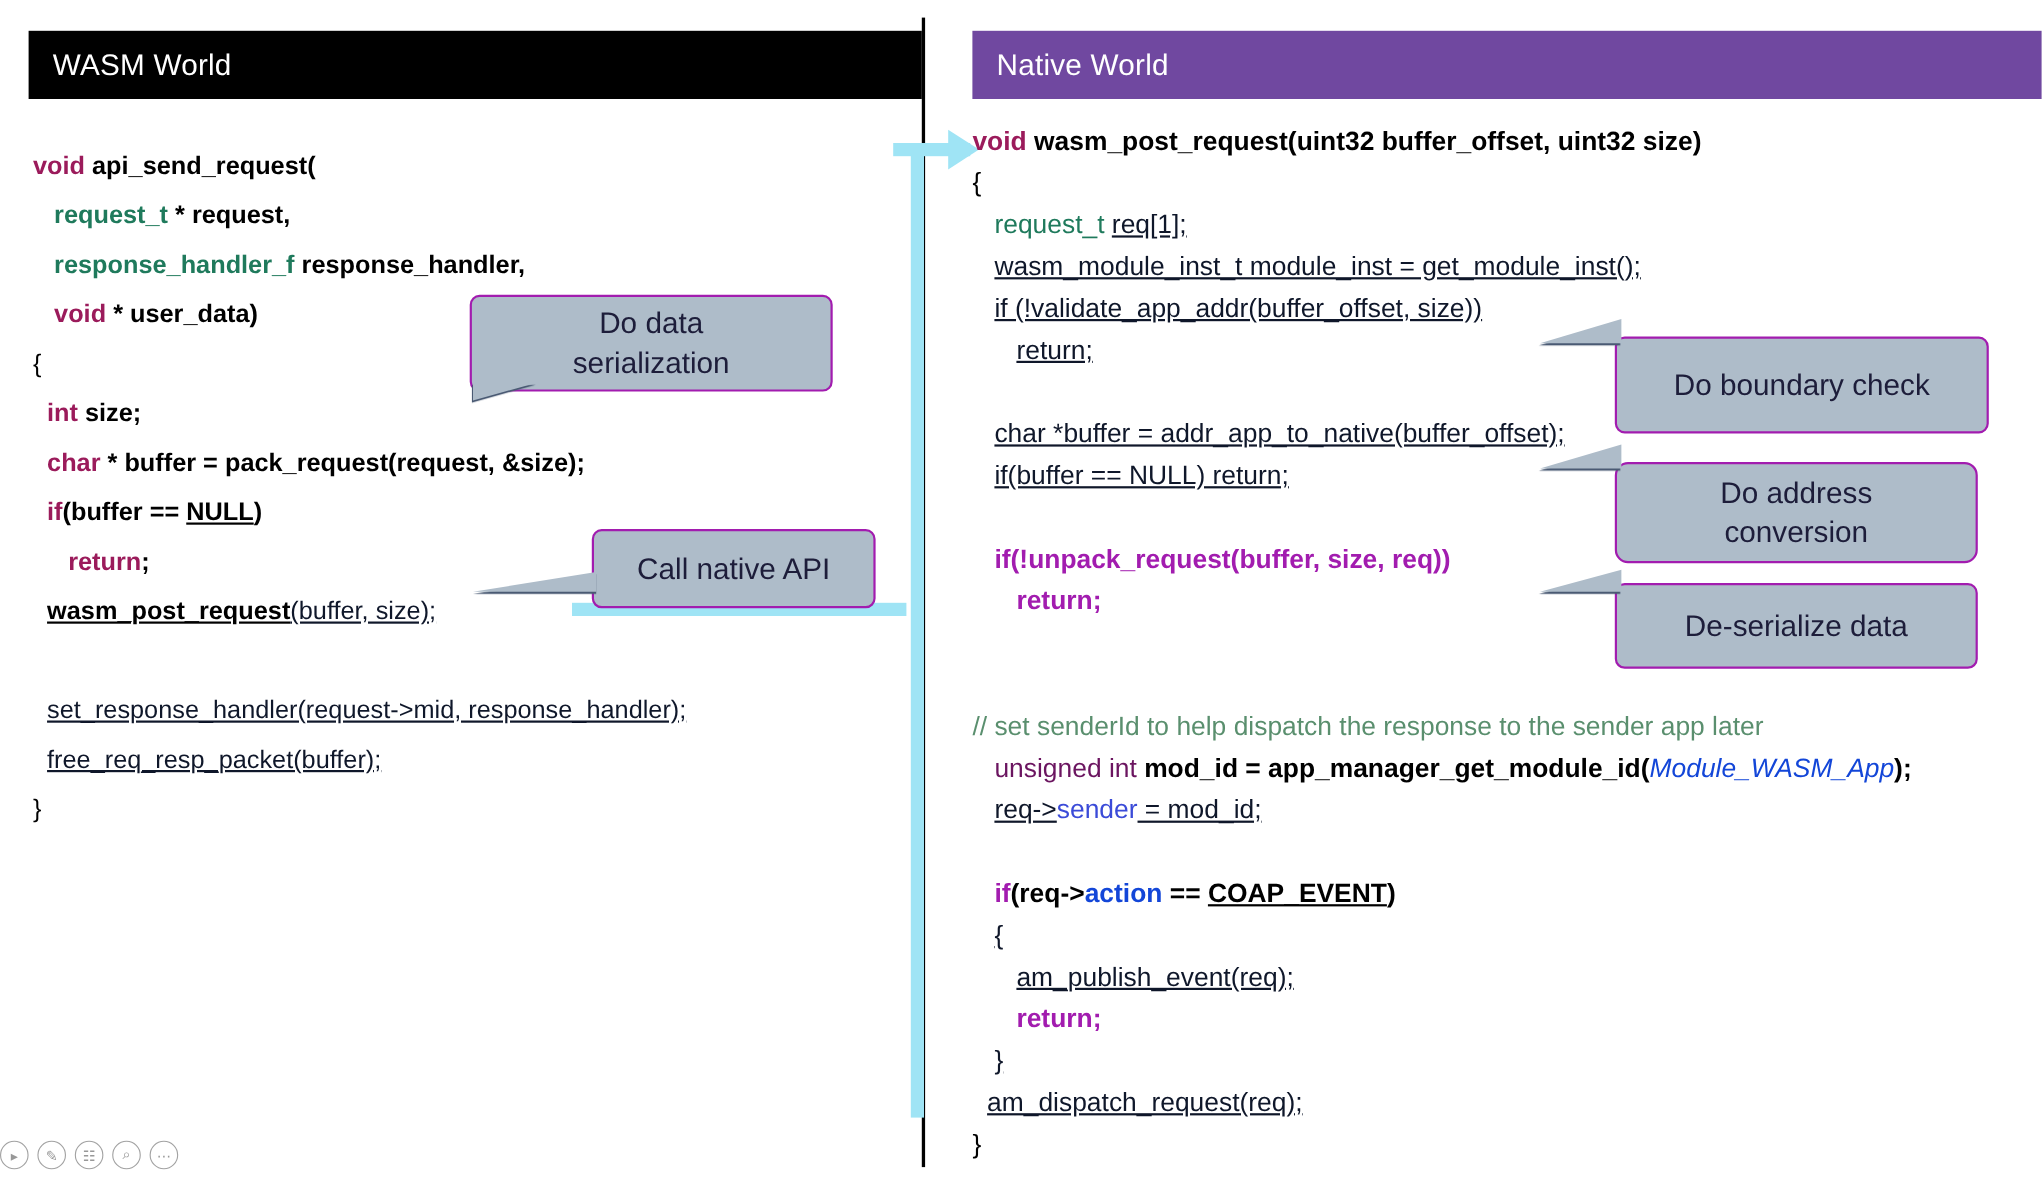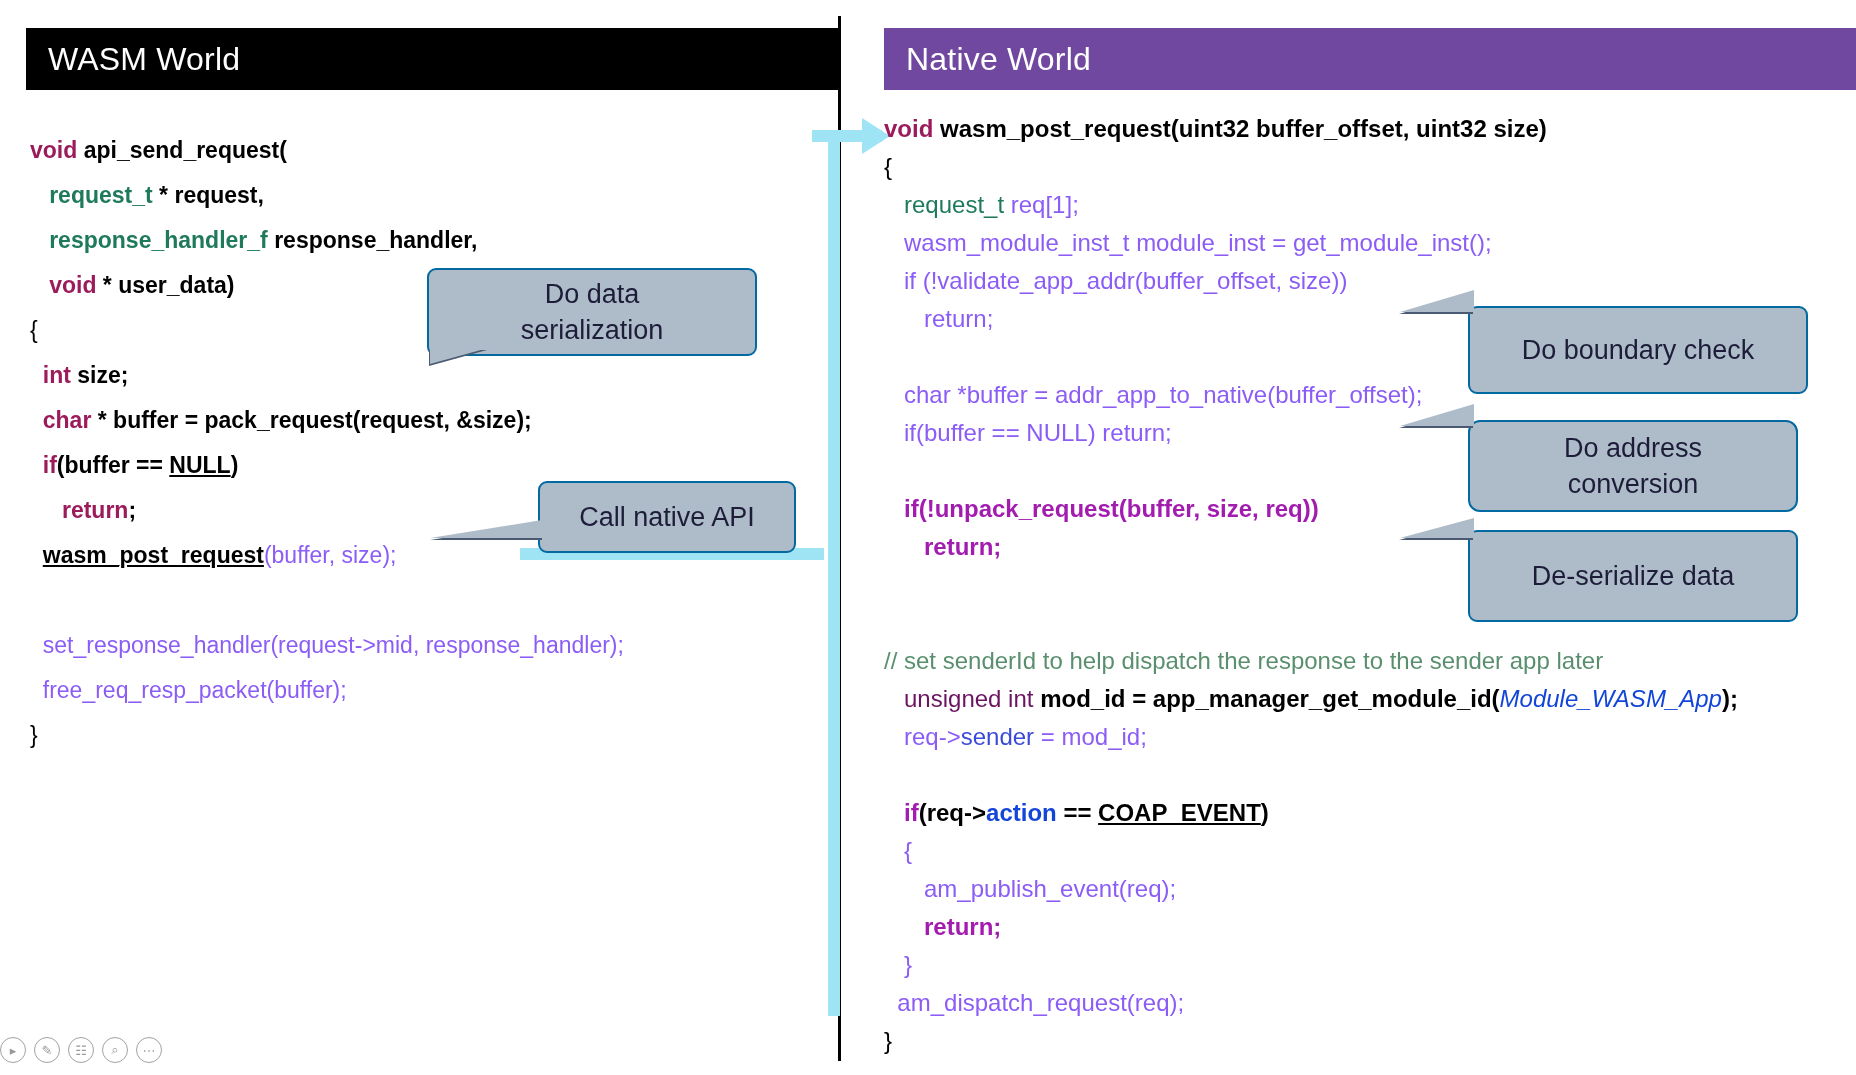--- a/index.html
+++ b/index.html
@@ -17,21 +17,21 @@
     height: 1075px;
     background: #ffffff;
   }
 
   
   .panel-header {
     position: absolute;
     display: flex;
     align-items: center;
     padding-left: 22px;
-    font-size: 32px;
+    font-size: 27px;
     color: #ffffff;
     letter-spacing: 0.2px;
     text-align: right;
   }
   #wasm-header {
     left: 26px;
     top: 28px;
     width: 790px;
     height: 62px;
     background: #000000;
@@ -60,21 +60,21 @@
   .kw   { color: #9b1b5b; font-weight: bold; }       
   .type { color: #1f7a5c; font-weight: bold; }       
   .type2{ color: #1f7a5c; }
   .bold { font-weight: bold; }
   .und  { text-decoration: underline; }
   .comment { color: #5a8f6e; }
   .blue { color: #1346d8; font-weight: bold; }
   .blueital { color: #1346d8; font-weight: normal; font-style: italic; }
   .purple { color: #6b1560; font-weight: normal; }
   .darkred { color: #a21caf; font-weight: bold; }
-  .plain { color: #8b5cf6; }
+  .plain { color: #0f172a; text-decoration: underline; }
 
   
   #divider {
     position: absolute;
     left: 838px;
     top: 16px;
     width: 3px;
     height: 1045px;
     background: #000000;
   }
@@ -109,21 +109,21 @@
     top: 136px;
     width: 12px;
     height: 880px;
     background: #9fe4f5;
   }
 
   
   .callout {
     position: absolute;
     background: #aebcc9;
-    border: 2px solid #0369a1;
+    border: 2px solid #a21caf;
     border-radius: 9px;
     color: #1d1d3a;
     font-size: 27px;
     line-height: 36px;
     text-align: center;
     display: flex;
     align-items: center;
     justify-content: center;
     padding: 6px 14px;
     box-sizing: border-box;
@@ -155,21 +155,21 @@
     border-left: 74px solid transparent;
     filter: drop-shadow(-1px 2px 0 #4a5a73);
   }
   #co-address { left: 1468px; top: 420px; width: 330px; height: 92px; border-radius: 12px; }
   #co-address-tail {
     left: 1400px; top: 404px;
     border-bottom: 22px solid #aebcc9;
     border-left: 74px solid transparent;
     filter: drop-shadow(-1px 2px 0 #4a5a73);
   }
-  #co-deserialize { left: 1468px; top: 530px; width: 330px; height: 92px; }
+  #co-deserialize { left: 1468px; top: 530px; width: 330px; height: 78px; }
   #co-deserialize-tail {
     left: 1400px; top: 518px;
     border-bottom: 20px solid #aebcc9;
     border-left: 74px solid transparent;
     filter: drop-shadow(-1px 2px 0 #4a5a73);
   }
 
   
   #toolbar {
     position: absolute;

